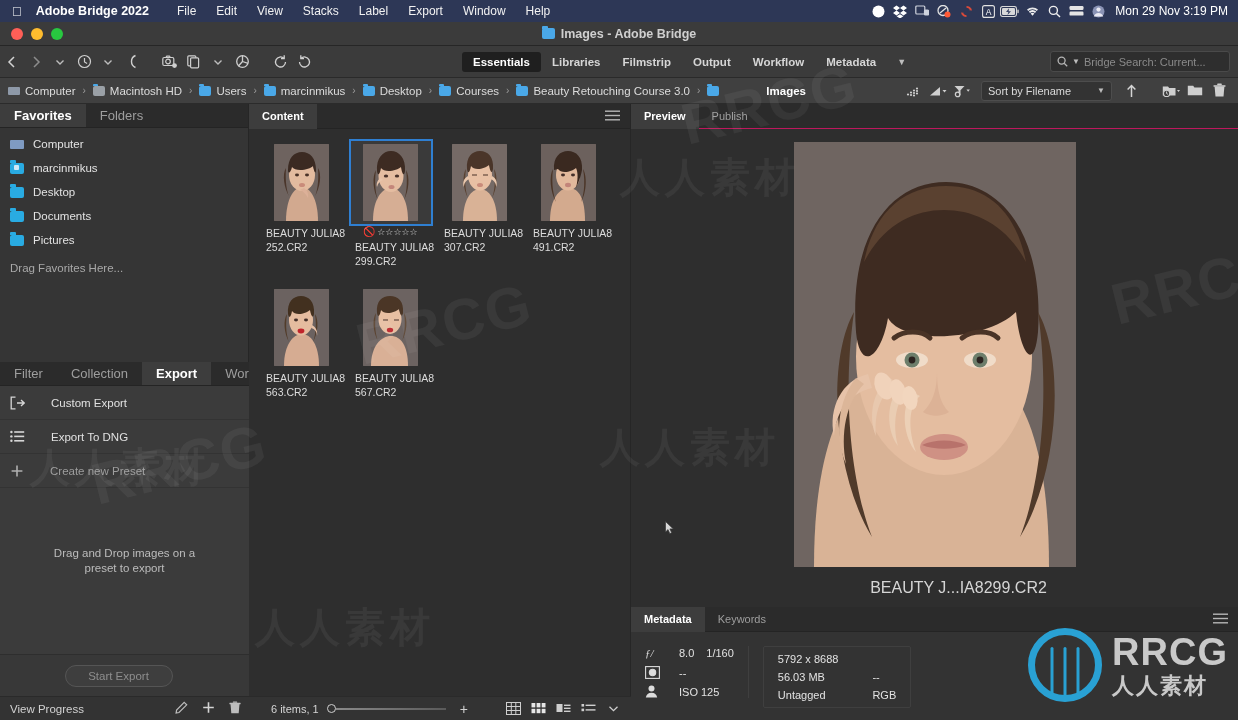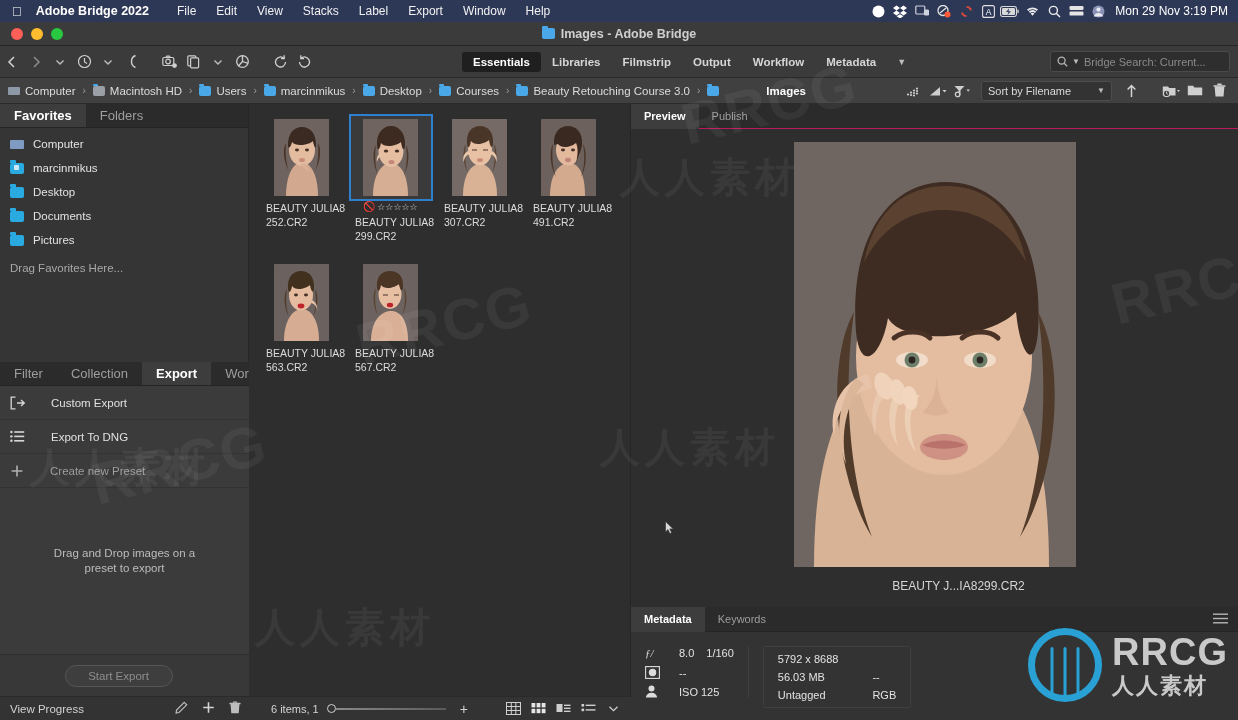--- a/index.html
+++ b/index.html
@@ -229,21 +229,21 @@
   .previewhdr .ptb.active { background:#3d3d3d; color:#ffffff; font-weight:bold; }
   .previewarea {
     position:absolute; left:0; top:25px; width:607px; height:476px;
     background:#2e2e2e; display:flex; flex-direction:column; align-items:center;
     padding-top:13px;
   }
   .bigimg {
     width:282px; height:425px; position:relative; overflow:hidden;
     background:#6d6360;
   }
-  .bigcap { margin-top:12px; font-size:12px; color:#d5d5d5;padding-left:48px; }
+  .bigcap { margin-top:12px; font-size:16px; color:#d5d5d5;padding-left:48px; }
 
   .metahdr {
     position:absolute; left:0; top:503px; width:607px; height:25px;
     background:#2b2b2b; display:flex; align-items:center; border-bottom:1px solid #242424;
   }
   .metahdr .mtb { padding:0 13px; height:25px; display:flex; align-items:center;
                   font-size:11px; color:#9e9e9e; }
   .metahdr .mtb.active { background:#3d3d3d; color:#ffffff; font-weight:bold; }
   .metahdr .hamb { margin-left:auto; padding-right:10px; color:#b5b5b5; }
   .metabody {
@@ -679,20 +679,30 @@
             <path d="M1.5 3h9l-0.8 9.3H2.3z"></path>
               <rect x="3.8" y="0.4" width="4.4" height="1.4" rx="0.5"></rect>
             <rect x="0.4" y="1.8" width="11.2" height="1.4" rx="0.5"></rect>
           </svg>
         </span>
       </span>
     </div>
   </div>
 
   <div class="content">
+    <div class="contenthdr">
+      <div class="ctab">Content</div>
+      <div class="hamb">
+        <svg width="15" height="11" viewBox="0 0 15 11" fill="#b5b5b5">
+          <rect x="0" y="0.5" width="15" height="1.4"></rect>
+            <rect x="0" y="4.8" width="15" height="1.4"></rect>
+            <rect x="0" y="9.1" width="15" height="1.4"></rect>
+        </svg>
+      </div>
+    </div>
 
     <div class="grid">
 
       <div class="cell">
         <div class="thumbwrap">
           <div class="thumb">
             <svg width="55" height="77" viewBox="0 0 55 77">
               <rect width="55" height="77" fill="#6e635f"></rect>
               <path d="M12 77c0-22 8-34 16-34s16 12 16 34z" fill="#d2a98f"></path>
               <ellipse cx="28" cy="31" rx="13" ry="16" fill="#e3bb9f"></ellipse>

